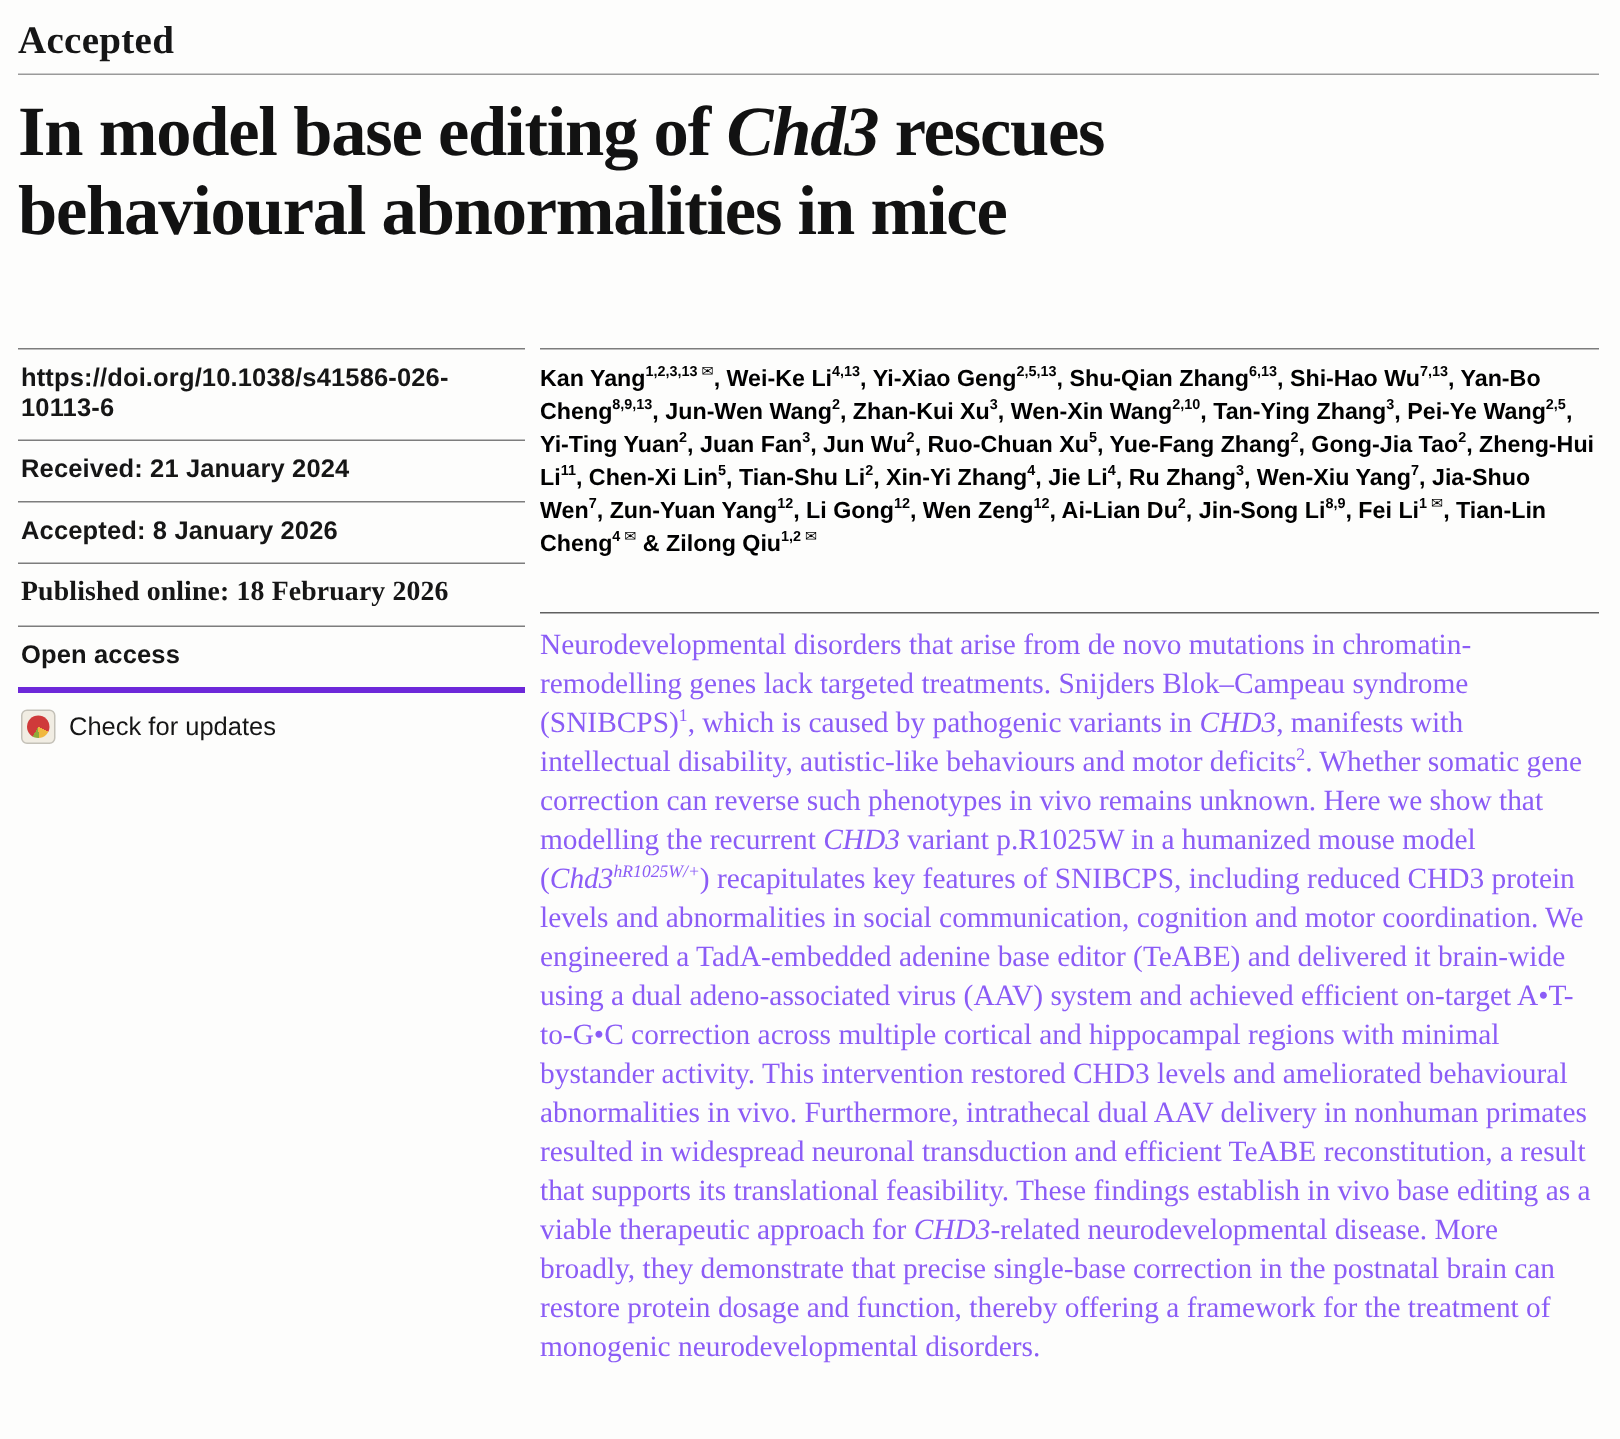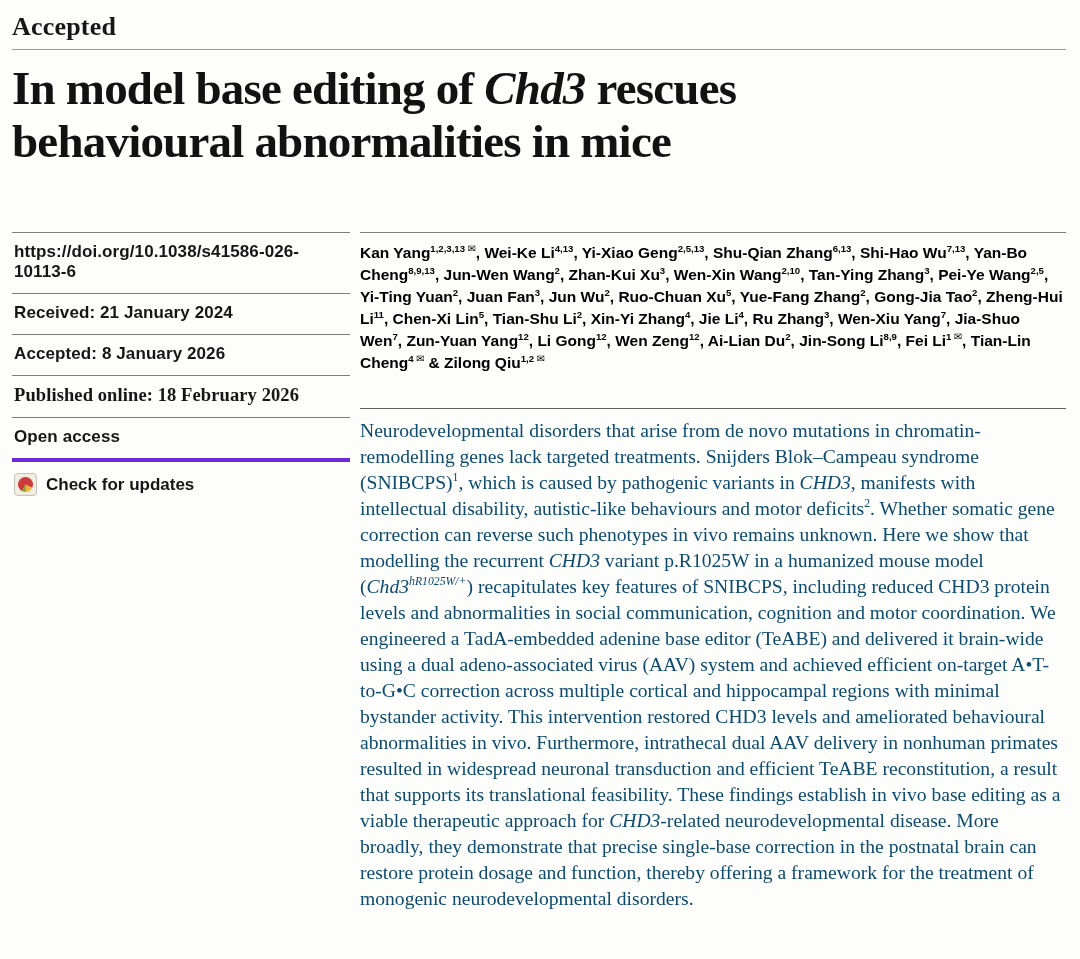--- a/index.html
+++ b/index.html
@@ -22,36 +22,36 @@
   .right-col { flex:1 1 auto; min-width:0; }
 
   .meta-row { border-top:1px solid #7d7d7d; padding:9px 2px 11px 2px;
               font-weight:700; font-size:17px; letter-spacing:.1px; }
   .meta-row.serif { font-family:"Liberation Serif","DejaVu Serif",serif;
                     font-weight:700; font-size:18.5px; }
   .meta-row.last { border-bottom:4px solid #6d28d9; }
   .doi { text-decoration:none; color:#161616; }
 
   .check-row { display:flex; align-items:center; gap:9px; padding:11px 2px 0 2px;
-               font-weight:700; font-size:17px; cursor:pointer; }
+               font-weight:400; font-size:17px; cursor:pointer; }
   .cm-box { width:23px; height:23px; border-radius:4px; background:#f1ede3;
             border:1px solid #c4c1b8; display:flex; align-items:center; justify-content:center; }
   .cm-circle { width:15px; height:15px; border-radius:50%;
                background:conic-gradient(from 115deg, #f0b73e 0 62deg, #8faa3c 62deg 95deg, #cf3a3a 95deg 360deg); }
 
   
   .authors-block { border-top:1px solid #7d7d7d; padding-top:9px;
                    font-weight:700; font-size:15.5px; line-height:22px; color:#000000; }
   .authors-block sup { font-size:62%; line-height:0; vertical-align:super;
                        font-family:"Liberation Sans","DejaVu Sans",sans-serif; }
 
   
   .abstract-rule { border:none; border-top:1px solid #606060; margin-top:34px; }
   .abstract { font-family:"Liberation Serif","DejaVu Serif",serif; font-size:19.6px;
-              line-height:26px; color:#0c4a6e; padding-top:9px; max-width:706px;
+              line-height:26px; color:#8b5cf6; padding-top:9px; max-width:706px;
               text-align:left; }
   .abstract .i { font-style:italic; }
   .abstract sup { font-size:60%; line-height:0; vertical-align:super; }
   .abstract sup.isup { font-style:italic; }
 </style>
 </head>
 <body>
 
 <div class="page">
 

